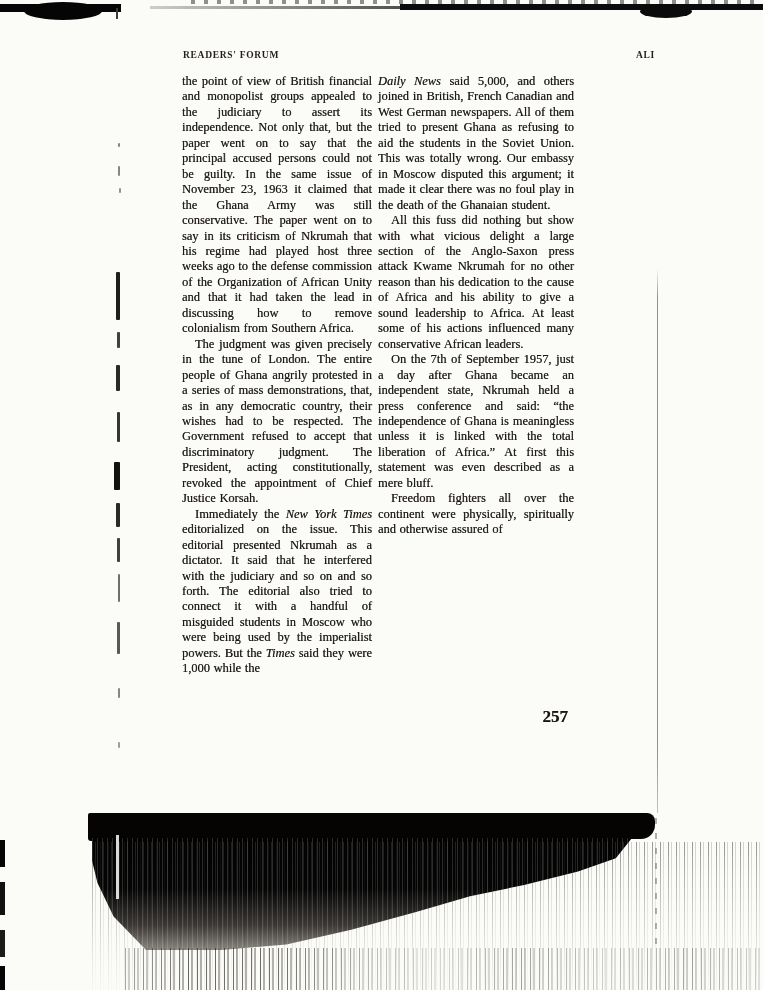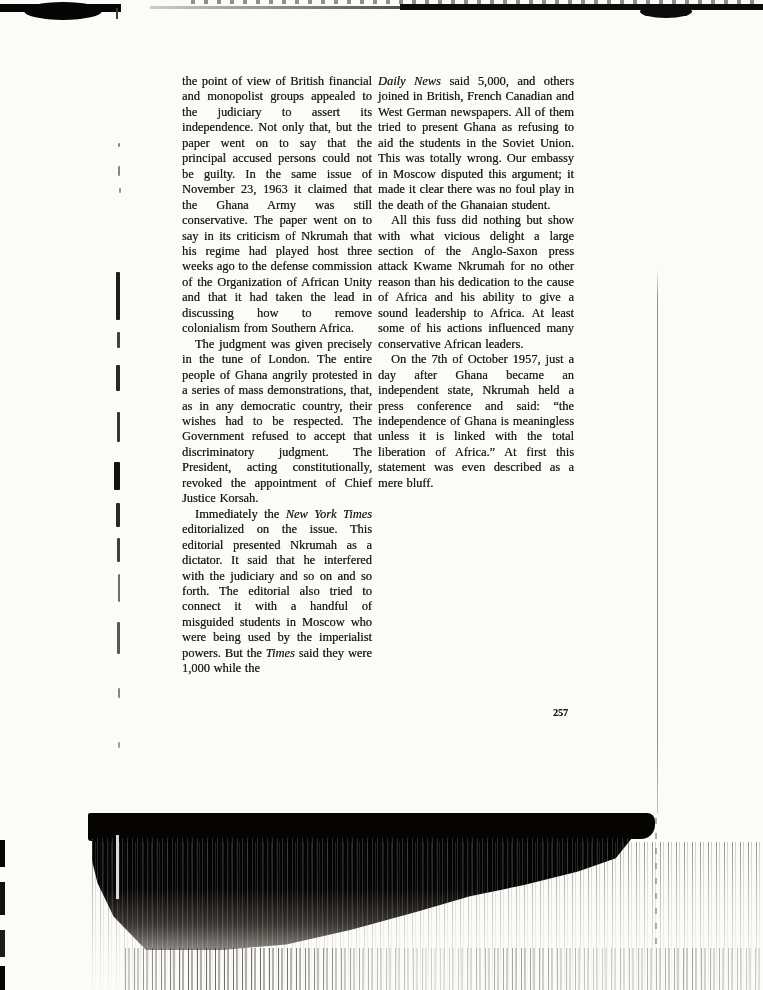--- a/index.html
+++ b/index.html
@@ -27,21 +27,21 @@
     text-shadow:.3px 0 0 rgba(27,23,19,.65);
     word-spacing:.6px;
   }
   .col-left{left:182px;width:190px;}
   .col-right{left:378px;width:196px;}
   .para{margin:0;}
   .para.indent{text-indent:13px;}
   .para em{}
   .folio{
     position:absolute;left:378px;top:707px;width:190px;
-    text-align:right;font-size:10px;font-weight:bold;
+    text-align:right;font-size:17px;font-weight:bold;
     text-shadow:.3px 0 0 rgba(27,23,19,.65);
   }
   
   .art{position:absolute;}
   .top-dots{
     left:185px;top:0;width:578px;height:4px;
     background:repeating-linear-gradient(90deg,transparent 0 6px,#8f8f8d 6px 10px,transparent 10px 13px);
   }
   .top-band-left{left:0;top:4px;width:121px;height:8px;background:#050505;}
   .top-band-blob{left:24px;top:2px;width:78px;height:18px;background:#050505;border-radius:50%;}
@@ -128,27 +128,32 @@
 
     <div class="art smudge-band"></div>
     <div class="art smudge-rblob"></div>
     <div class="art smudge-mass"></div>
     <div class="art smudge-streaks"></div>
     <div class="art smudge-bottom"></div>
     <div class="art white-slit"></div>
     <div class="art left-edge-marks"></div>
   </div>
 
+  <div class="running-head">
+    <span>READERS' FORUM</span>
+    <span>ALI</span>
+  </div>
 
   <div class="col col-left">
       <p class="para"><span>the point of view of British financial and monopolist groups appealed to the judiciary to assert its independence. Not only that, but the paper went on to say that the principal accused persons could not be guilty. In the same issue of November 23, 1963 it claimed that the Ghana Army was still conservative. The paper went on to say in its criticism of Nkrumah that his regime had played host three weeks ago to the defense commission of the Organization of African Unity and that it had taken the lead in discussing how to remove colonialism from Southern Africa.</span></p>
       <p class="para indent"><span>The judgment was given precisely in the tune of London. The entire people of Ghana angrily protested in a series of mass demonstrations, that, as in any democratic country, their wishes had to be respected. The Government refused to accept that discriminatory judgment. The President, acting constitutionally, revoked the appointment of Chief Justice Korsah.</span></p>
       <p class="para indent"><span>Immediately the </span><em>New York Times</em><span> editorialized on the issue. This editorial presented Nkrumah as a dictator. It said that he interfered with the judiciary and so on and so forth. The editorial also tried to connect it with a handful of misguided students in Moscow who were being used by the imperialist powers. But the </span><em>Times</em><span> said they were 1,000 while the</span></p>
     </div>
   <div class="col col-right">
       <p class="para"><em>Daily News</em><span> said 5,000, and others joined in British, French Canadian and West German newspapers. All of them tried to present Ghana as refusing to aid the students in the Soviet Union. This was totally wrong. Our embassy in Moscow disputed this argument; it made it clear there was no foul play in the death of the Ghanaian student.</span></p>
       <p class="para indent"><span>All this fuss did nothing but show with what vicious delight a large section of the Anglo-Saxon press attack Kwame Nkrumah for no other reason than his dedication to the cause of Africa and his ability to give a sound leadership to Africa. At least some of his actions influenced many conservative African leaders.</span></p>
-      <p class="para indent"><span>On the 7th of October 1957, just a day after Ghana became an independent state, Nkrumah held a press conference and said: “the independence of Ghana is meaningless unless it is linked with the total liberation of Africa.” At first this statement was even described as a mere bluff.</span></p>
+      <p class="para indent"><span>On the 7th of September 1957, just a day after Ghana became an independent state, Nkrumah held a press conference and said: “the independence of Ghana is meaningless unless it is linked with the total liberation of Africa.” At first this statement was even described as a mere bluff.</span></p>
+      <p class="para indent"><span>Freedom fighters all over the continent were physically, spiritually and otherwise assured of</span></p>
     </div>
 
   <div class="folio">257</div>
 
 </div>
 
 </body></html>

